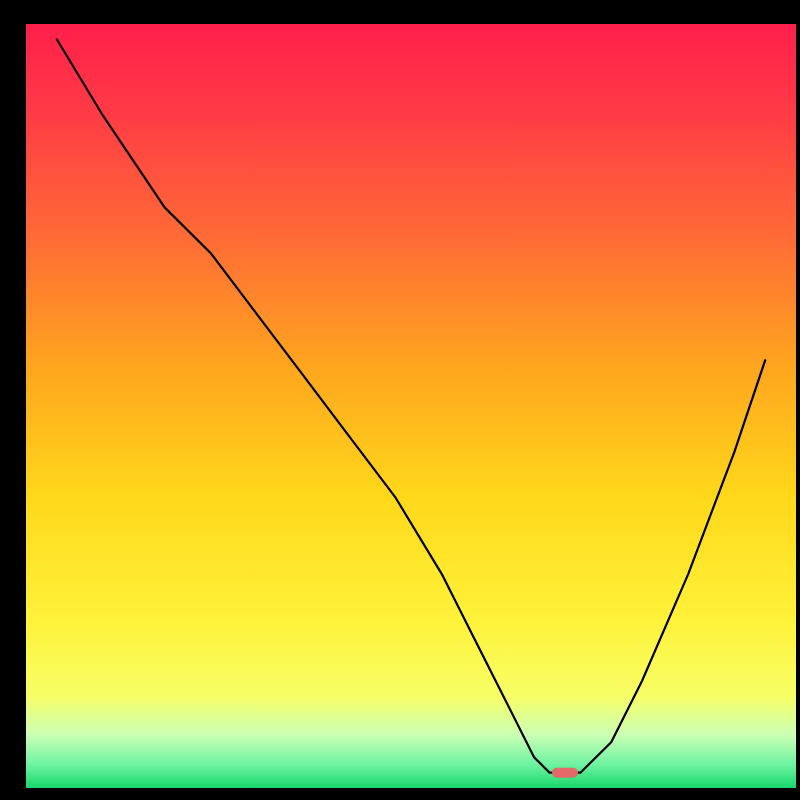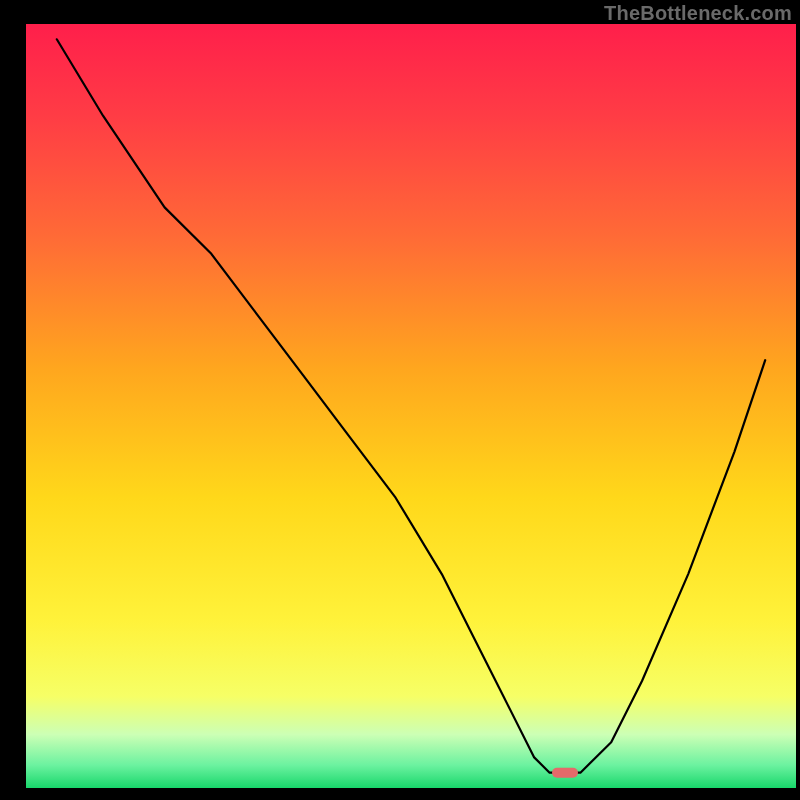--- a/index.html
+++ b/index.html
@@ -29,21 +29,20 @@
   svg {
     position: absolute;
     top: 0;
     left: 0;
   }
 </style>
 </head>
 <body>
 
 <div class="frame">
-  <div class="watermark">TheBottleneck.com</div>
 
   <svg id="chart-svg" width="800" height="800" viewBox="0 0 800 800">
     <defs>
       <linearGradient id="bg-grad" x1="0" y1="0" x2="0" y2="1">
           <stop offset="0%" stop-color="#ff1f4b"></stop>
           <stop offset="12%" stop-color="#ff3c45"></stop>
           <stop offset="28.000000000000004%" stop-color="#ff6b36"></stop>
           <stop offset="45%" stop-color="#ffa61e"></stop>
           <stop offset="62%" stop-color="#ffd81a"></stop>
           <stop offset="78%" stop-color="#fff23a"></stop>

